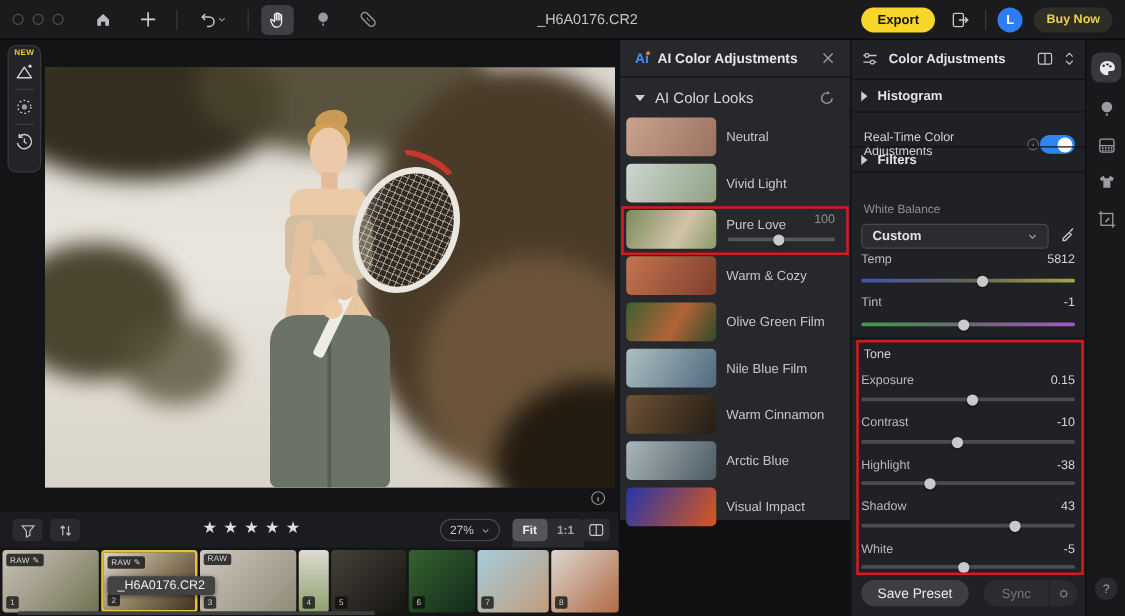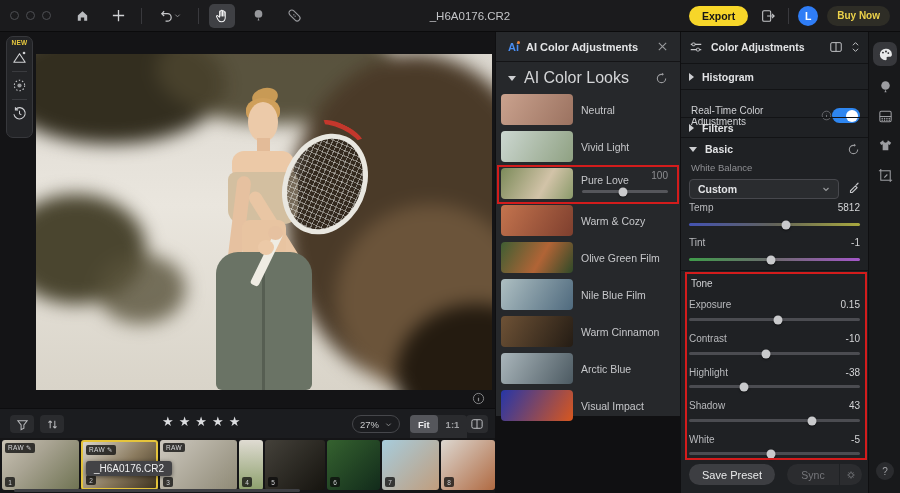--- a/index.html
+++ b/index.html
@@ -84,21 +84,21 @@
   .panel-header{position:absolute;left:0;top:0;width:100%;height:30px;display:flex;align-items:center;padding:0 12px;box-sizing:border-box;
                 border-bottom:1px solid #141416;}
   .panel-title{font-size:11px;font-weight:bold;color:#e4e5e7;margin-left:7px;}
   .ai-logo{font-size:11px;font-weight:bold;color:#4a8df0;position:relative;}
   .ai-logo::after{content:"";position:absolute;right:-1px;top:0px;width:3px;height:3px;border-radius:50%;background:#e8833a;}
   .hdr-right{margin-left:auto;display:flex;align-items:center;gap:8px;}
   .icon-btn{background:transparent;border:none;padding:0;display:flex;align-items:center;justify-content:center;}
   .section-row{position:absolute;left:0;top:34px;width:100%;height:24px;display:flex;align-items:center;padding:0 12px;box-sizing:border-box;}
   .tri-down{width:0;height:0;border-left:4px solid transparent;border-right:4px solid transparent;border-top:5px solid #cdced1;}
   .tri-right{width:0;height:0;border-top:4px solid transparent;border-bottom:4px solid transparent;border-left:5px solid #cdced1;}
-  .section-label{font-size:16px;color:#d4d5d7;margin-left:8px;}
+  .section-label{font-size:12px;color:#d4d5d7;margin-left:8px;}
   .look-row{position:absolute;left:0;width:100%;height:31px;}
   .look-thumb{position:absolute;left:5px;top:0;width:72px;height:31px;border-radius:4px;}
   .look-label{position:absolute;left:85px;top:50%;transform:translateY(-50%);font-size:10.5px;color:#c6c7ca;white-space:nowrap;}
   .look-row.selected .look-label{top:6px;transform:none;}
   .look-value{position:absolute;right:12px;top:2px;font-size:10px;color:#8d8e92;}
   .look-slider{position:absolute;left:86px;right:12px;top:22px;height:3px;border-radius:2px;background:#55565b;}
   .handle{position:absolute;top:50%;transform:translate(-50%,-50%);width:9px;height:9px;border-radius:50%;background:#c9cacc;box-shadow:0 1px 2px rgba(0,0,0,.5);}
 
   
   #adjust-panel{position:absolute;left:680px;top:32px;width:188px;height:461px;background:#1f2124;border-left:1px solid #0f0f11;box-sizing:border-box;}
@@ -478,34 +478,20 @@
       <button class="toggle"></button>
     </div>
     <div class="ap-divider" style="top:85px;"></div>
 
     <div class="ap-row" style="top:86px;height:19px;">
       <span class="tri-right"></span>
       <span class="ap-label bold">Filters</span>
     </div>
     <div class="ap-divider" style="top:105px;"></div>
 
-    <div class="ap-row" style="top:106px;height:22px;">
-      <span class="tri-down"></span>
-      <span class="ap-label bold">Basic</span>
-      <span class="hdr-right">
-        <button class="icon-btn">
-          <span>
-              <svg width="13" height="13" viewBox="0 0 14 14">
-                <path d="M11.5 7A4.5 4.5 0 117 2.5h1.6" fill="none" stroke="#9a9b9e" stroke-width="1.2"></path>
-                <path d="M7.6 0.9l2 1.6-2 1.6z" fill="#9a9b9e"></path>
-              </svg>
-            </span>
-        </button>
-      </span>
-    </div>
 
     <span class="wb-label" style="top:130px;">White Balance</span>
     <div class="dropdown">
       <span>Custom</span>
       <span>
           <svg width="8" height="8" viewBox="0 0 8 8">
             <path d="M1.5 3l2.5 2.5L6.5 3" stroke="#9a9b9e" fill="none" stroke-width="1.1"></path>
           </svg>
         </span>
     </div>

